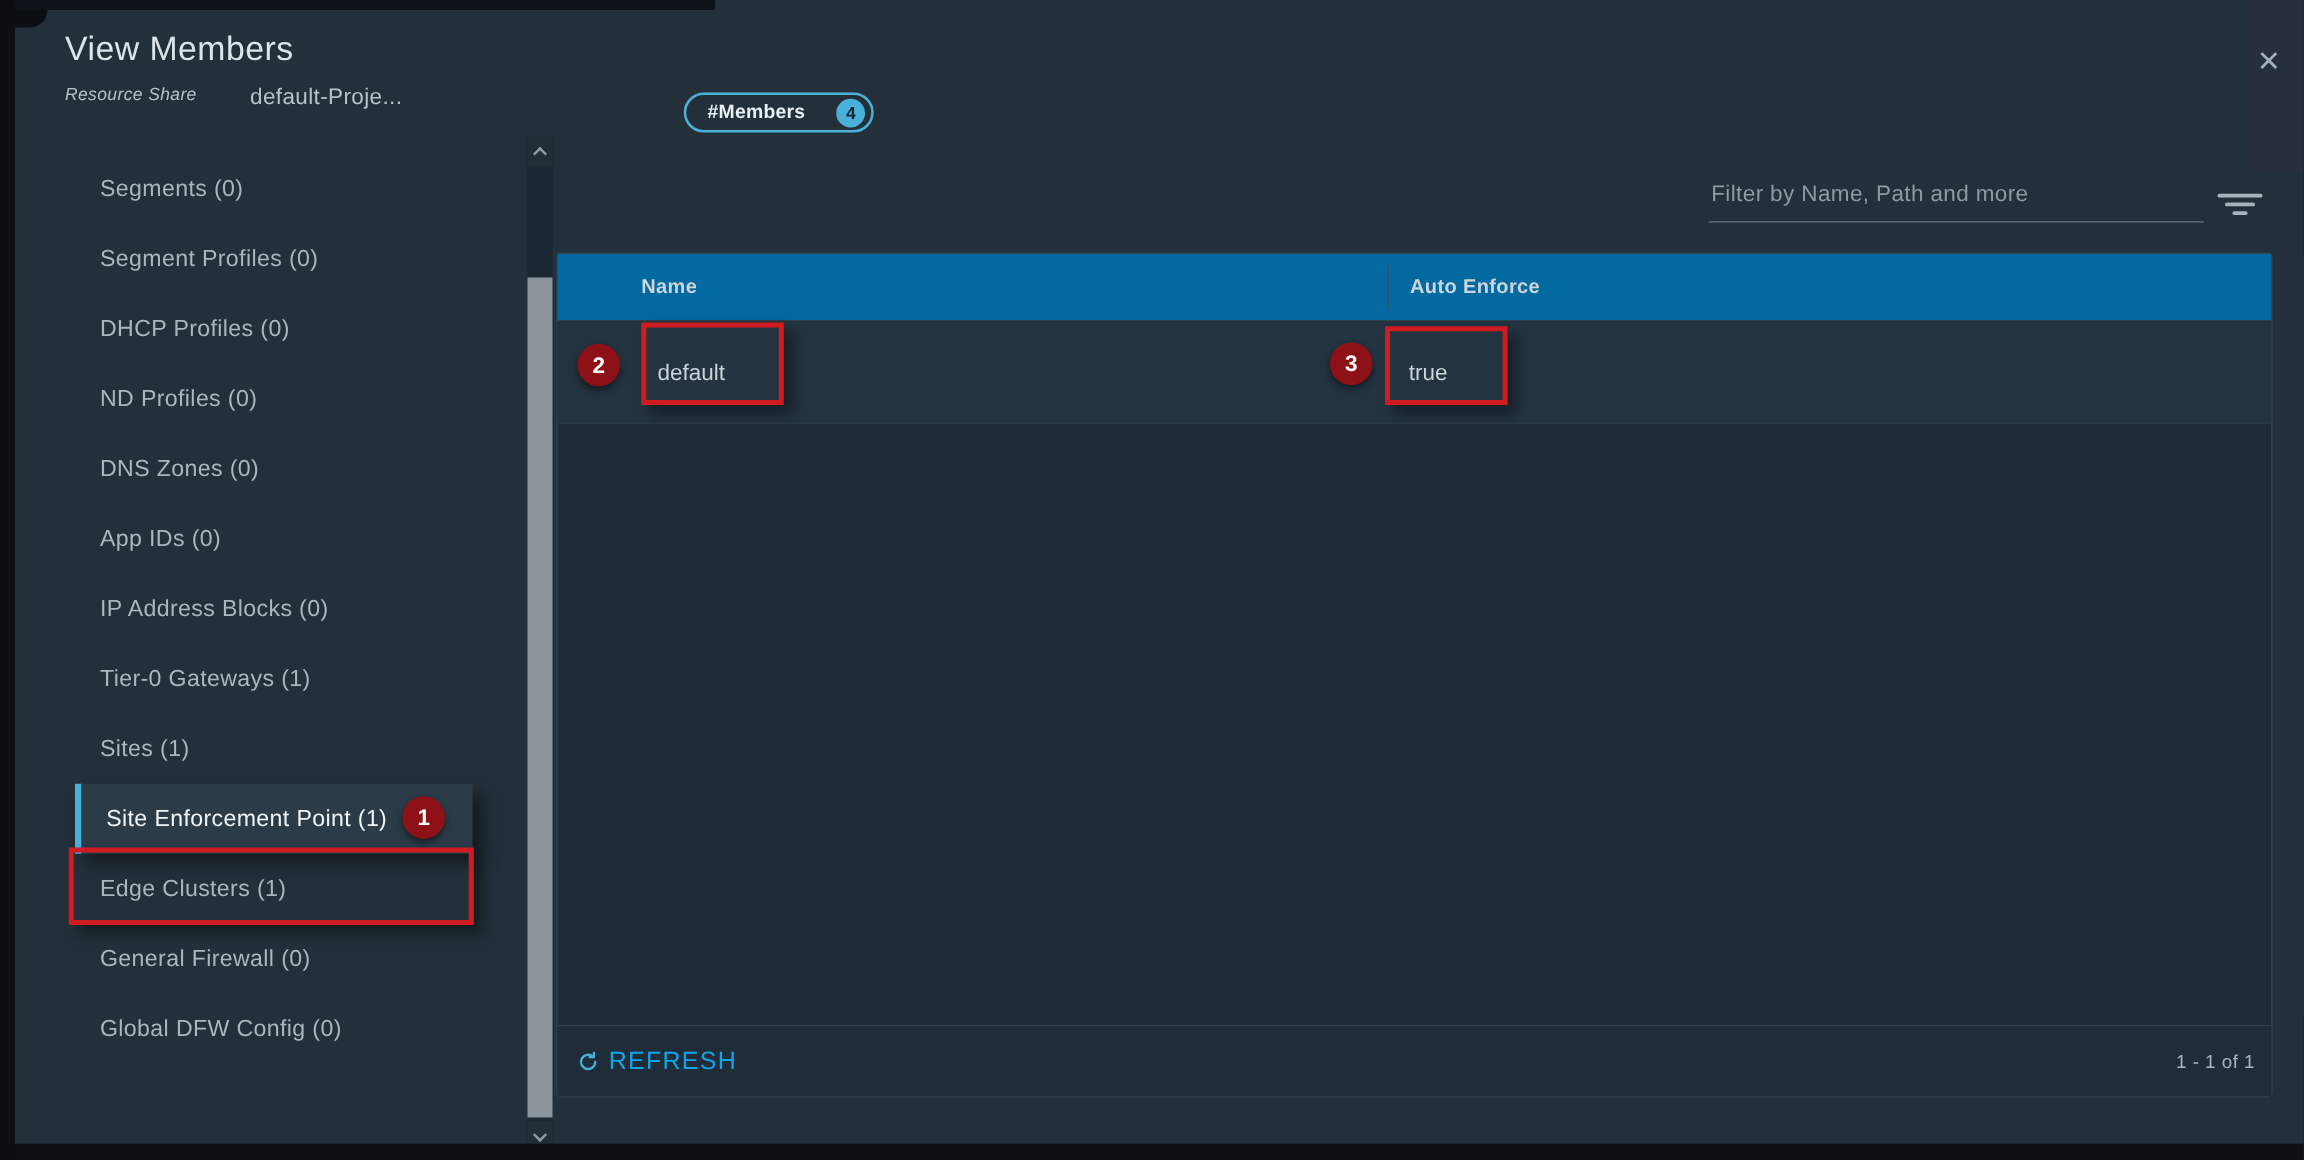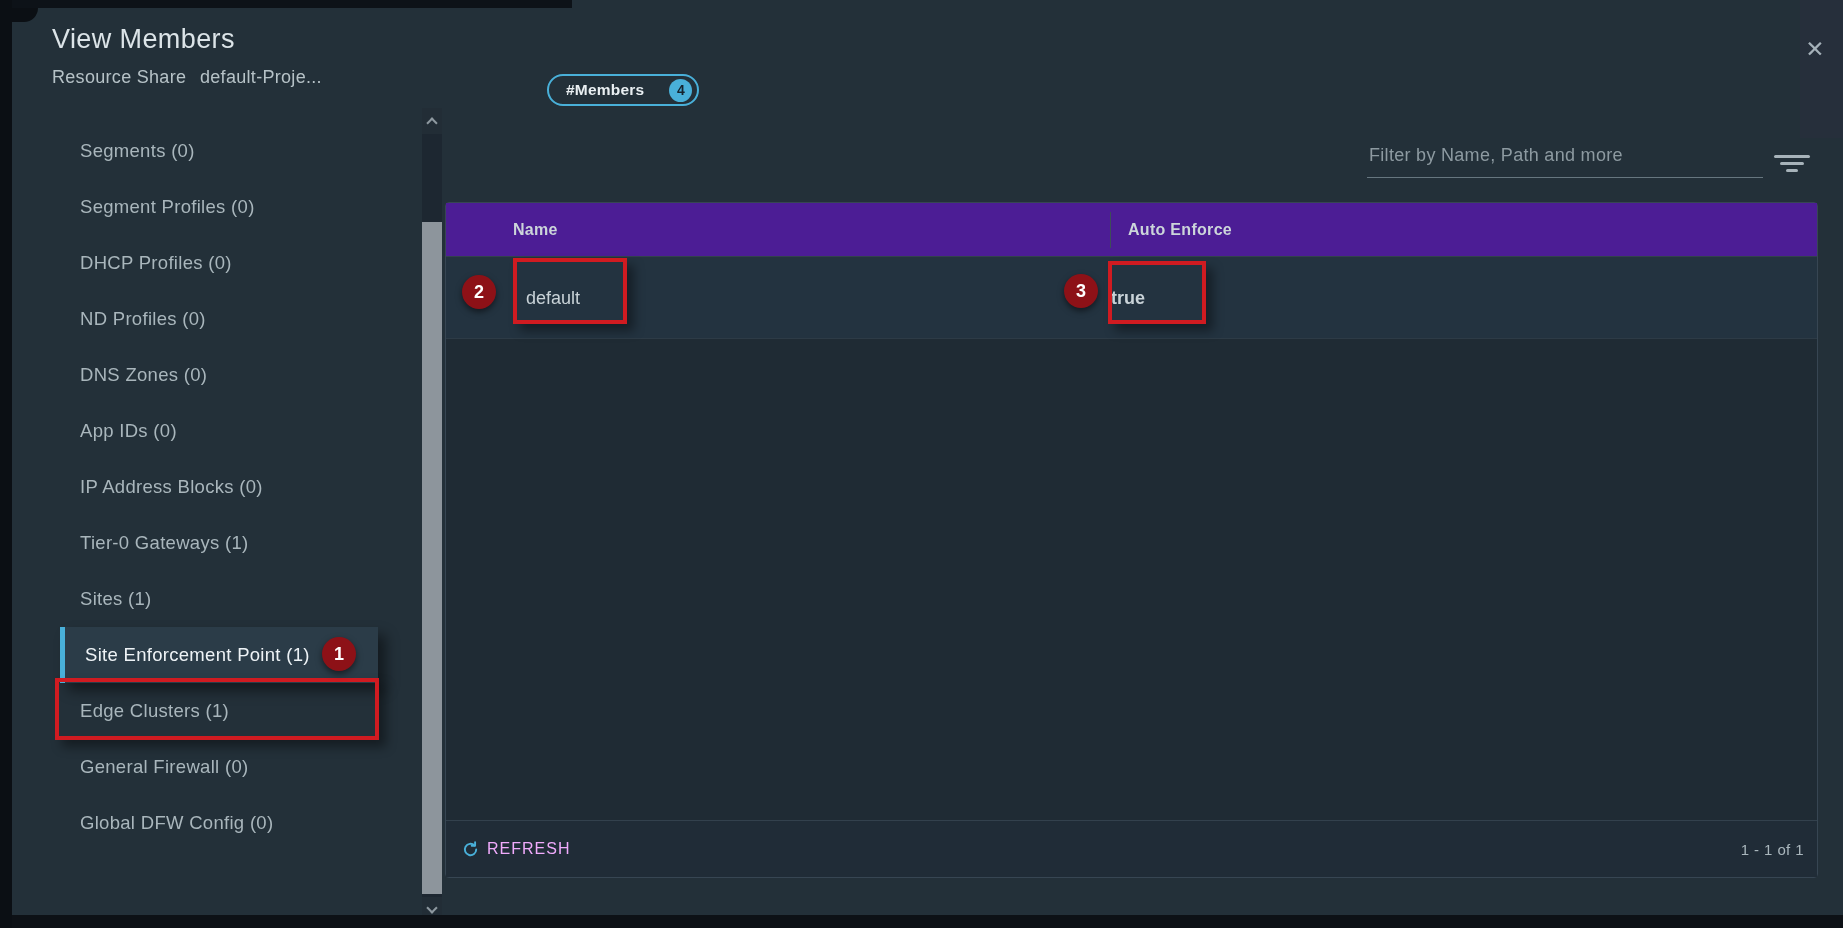--- a/index.html
+++ b/index.html
@@ -7,21 +7,21 @@
   #stage{position:relative;width:1843px;height:928px;background:#233039;overflow:hidden;margin-left:12px;}
 
   
   .corner-black{position:absolute;left:0;top:0;width:26px;height:22px;background:#0b0f14;border-bottom-right-radius:14px;}
   .top-edge{position:absolute;left:0;top:0;width:560px;height:8px;background:#0d1218;}
   .bottom-strip{position:absolute;left:0;bottom:0;width:100%;height:13px;background:#0d1116;}
   .topright-rect{position:absolute;left:1788px;top:0;width:55px;height:138px;background:#262f3b;}
 
   
   .title{position:absolute;left:40px;top:24px;font-size:27px;color:#dce4e8;letter-spacing:.4px;}
-  .sub-label{position:absolute;left:40px;top:67px;font-size:18px;color:#b6c2c7;letter-spacing:.3px;}
+  .sub-label{position:absolute;left:40px;top:67px;font-size:14px;color:#b6c2c7;letter-spacing:.3px;font-style:italic;}
   .sub-value{position:absolute;left:188px;top:67px;font-size:18px;color:#b6c2c7;letter-spacing:.3px;}
   .close-btn{position:absolute;left:1788px;top:34px;width:30px;height:30px;color:#a5b1b9;font-size:23px;line-height:30px;text-align:center;cursor:pointer;}
   .members-pill{position:absolute;left:535px;top:74px;height:32px;display:flex;align-items:center;gap:25px;
     padding:0 5px 0 17px;border:2px solid #49b0d9;border-radius:17px;background:transparent;cursor:pointer;}
   .members-pill .lbl{font-size:15.5px;font-weight:700;color:#e9eff2;letter-spacing:.2px;}
   .members-pill .badge{width:23px;height:23px;border-radius:50%;background:#49b0d9;color:#15232d;
     font-size:14px;font-weight:700;display:flex;align-items:center;justify-content:center;}
 
   
   .sidebar{position:absolute;left:10px;top:123px;width:392px;}
@@ -46,32 +46,32 @@
   .filter-input::placeholder{color:#8d9aa1;letter-spacing:.3px;}
   .filter-icon{position:absolute;left:1761px;top:155px;width:38px;height:18px;cursor:pointer;}
   .filter-icon i{display:block;background:#a7b3ba;height:3px;border-radius:2px;margin:0 auto 4px;}
   .filter-icon i:nth-child(1){width:36px;}
   .filter-icon i:nth-child(2){width:24px;}
   .filter-icon i:nth-child(3){width:12px;}
 
   
   .panel{position:absolute;left:433px;top:202px;width:1373px;height:676px;background:#1f2b34;
     border:1px solid #374653;border-radius:4px;}
-  .thead{position:absolute;left:0;top:0;right:0;height:54px;background:#4c1d95;border-bottom:1px solid #33414d;}
+  .thead{position:absolute;left:0;top:0;right:0;height:54px;background:#0369a1;border-bottom:1px solid #33414d;}
   .th-name{position:absolute;left:67px;top:0;height:54px;display:flex;align-items:center;
     font-size:16px;font-weight:700;color:#ccd5da;letter-spacing:.3px;}
   .th-auto{position:absolute;left:682px;top:0;height:54px;display:flex;align-items:center;
     font-size:16px;font-weight:700;color:#ccd5da;letter-spacing:.3px;}
   .col-divider{position:absolute;left:664px;top:9px;width:1px;height:36px;background:#3e4d59;}
   .trow{position:absolute;left:0;top:54px;right:0;height:82px;background:#233340;border-bottom:1px solid #2d3b46;cursor:pointer;}
   .cell-name{position:absolute;left:80px;top:0;height:82px;display:flex;align-items:center;font-size:18px;color:#c9d3d8;}
-  .cell-auto{position:absolute;left:665px;top:0;height:82px;display:flex;align-items:center;font-size:18px;color:#c9d3d8;font-weight:bold;}
+  .cell-auto{position:absolute;left:681px;top:0;height:82px;display:flex;align-items:center;font-size:18px;color:#c9d3d8;}
   .tfoot{position:absolute;left:0;right:0;bottom:0;height:57px;background:#202c37;border-top:1px solid #33414d;}
   .refresh-btn{position:absolute;left:16px;top:0;height:56px;display:flex;align-items:center;gap:8px;color:#49b0d9;cursor:pointer;}
-  .refresh-btn .rlabel{font-size:16px;letter-spacing:1px;color:#f0abfc;}
+  .refresh-btn .rlabel{font-size:20px;letter-spacing:1px;color:#0ea5e9;}
   .range{position:absolute;right:13px;top:0;height:56px;display:flex;align-items:center;font-size:15px;color:#a9b6bc;letter-spacing:.4px;}
 
   
   .ann-box{position:absolute;border:4px solid #d01b21;box-shadow:7px 7px 10px rgba(0,0,0,.4);pointer-events:none;}
   .ann-circle{position:absolute;width:34px;height:34px;border-radius:50%;background:#8d1117;color:#fff;
     font-size:18px;font-weight:700;display:flex;align-items:center;justify-content:center;
     box-shadow:0 3px 6px rgba(0,0,0,.5);pointer-events:none;}
 </style>
 </head>
 <body>

